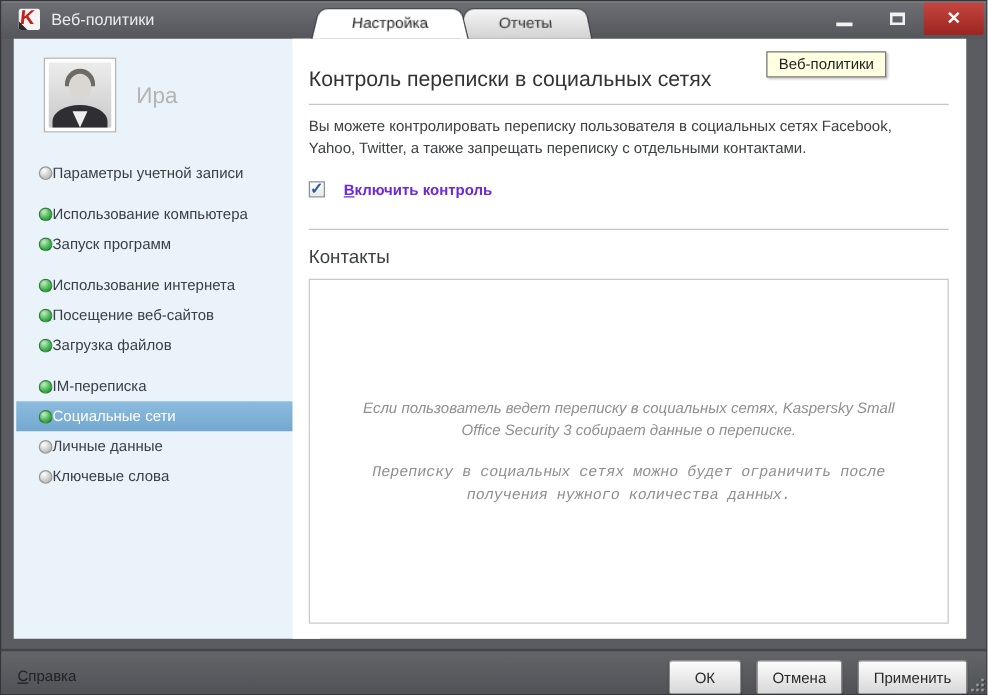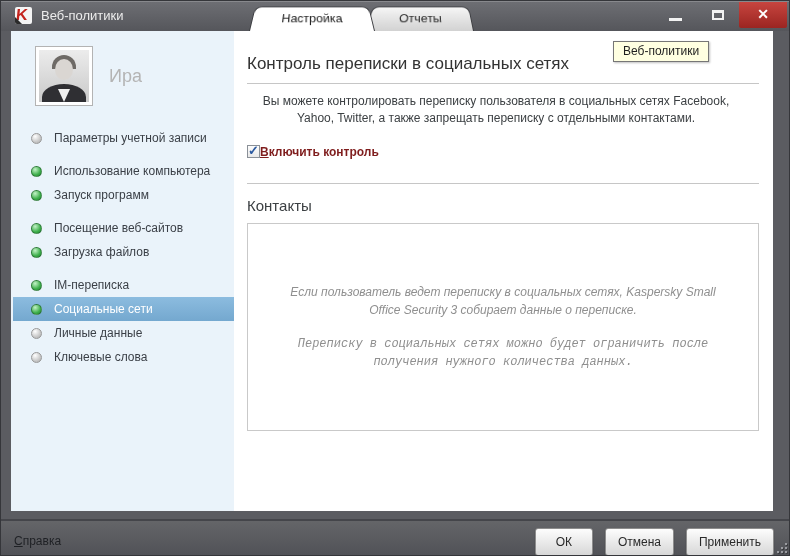--- a/index.html
+++ b/index.html
@@ -55,46 +55,46 @@
   .avatar-inner .head { position:absolute; top:9px; left:50%; transform:translateX(-50%); width:18px; height:21px; border-radius:50%; background:#dad6d2; }
   .avatar-inner .body { position:absolute; bottom:-8px; left:50%; transform:translateX(-50%); width:44px; height:26px; border-radius:100% 100% 0 0; background:#2f2f33; }
   .avatar-inner .shirt { position:absolute; bottom:0; left:50%; transform:translateX(-50%); width:0; height:0; border-left:6px solid transparent; border-right:6px solid transparent; border-top:13px solid #efefef; }
   .user-name { margin-left:16px; font-size:18px; color:#b4b4b4; }
   .nav { margin-top:20px; }
   .nav-group { margin-bottom:9px; }
   .nav-item {
     position:relative; height:24px; display:flex; align-items:center;
     padding-left:18px; margin:0 2px; font-size:12px; color:#3a3f46; cursor:default;
   }
-  .nav-item .label { margin-left:12px; white-space:nowrap;text-align:right; }
+  .nav-item .label { white-space:nowrap;text-align:right; }
   .nav-item.selected { background:linear-gradient(#8cbcdf,#74a8cf); color:#fff; }
   .dot { width:11px; height:11px; border-radius:50%; flex:0 0 auto; }
   .dot.green { background:radial-gradient(circle at 35% 28%, #c2f2c6, #3cae49 62%, #2b8c39); border:1px solid rgba(30,70,40,.45); }
   .dot.gray  { background:radial-gradient(circle at 35% 28%, #ffffff, #c7c7c7 62%, #adadad); border:1px solid #999; }
   
   .content {
     position:absolute; left:233px; top:30px; right:16px; bottom:44px;
     background:#fff; padding:0 14px 0 13px; overflow:hidden;
   }
   .page-title { margin-top:23px; font-size:17px; font-weight:normal; color:#333; }
   .sep { border:none; border-top:1px solid #c6c6c6; height:0; }
   .sep.s1 { margin-top:9px; }
   .sep.s2 { margin-top:24px; }
-  .desc { margin-top:9px; font-size:12px; line-height:1.45; color:#3c4043; padding-right:14px;text-align:center; }
+  .desc { margin-top:9px; font-size:12px; line-height:1.45; color:#3c4043; padding-right:14px; }
   .check-row { margin-top:17px; display:flex; align-items:center; }
   .checkbox {
     width:13px; height:13px; background:linear-gradient(#fdfdfd,#e8e8e8);
     border:1px solid #8a9097; position:relative; cursor:default;
   }
   .checkbox .mark { position:absolute; left:0px; top:-3px; font-size:13px; font-weight:bold; color:#2c5aa0; }
-  .check-label { margin-left:0; font-size:12px; font-weight:bold; color:#7f1d1d; cursor:default; }
+  .check-label { margin-left:15px; font-size:12px; font-weight:bold; color:#6d28d9; cursor:default; }
   .mnemonic { text-decoration:underline; }
   .section-title { margin-top:13px; font-size:15px; font-weight:normal; color:#3c4043; }
   .contacts-box {
-    margin-top:9px; height:208px; border:1px solid #c9c9c9; background:#fff;
+    margin-top:9px; height:276px; border:1px solid #c9c9c9; background:#fff;
     display:flex; flex-direction:column; align-items:center; justify-content:center;
   }
   .empty-text { font-size:12px; font-style:italic; color:#8f8f8f; text-align:center; max-width:440px; line-height:1.5; }
   .empty-text + .empty-text { margin-top:16px;font-family:Liberation Mono, monospace; }
   
   .tooltip {
     position:absolute; left:612px; top:40px; z-index:8;
     background:#ffffe1; border:1px solid #767676; padding:2px 9px 3px;
     font-size:12px; color:#1f1f1f; box-shadow:1px 1px 2px rgba(0,0,0,.25);
   }
@@ -177,20 +177,24 @@
           <span class="label">Использование компьютера</span>
         </div>
         <div class="nav-item">
           <span class="dot green"></span>
           <span class="label">Запуск программ</span>
         </div>
       </div>
       <div class="nav-group">
         <div class="nav-item">
           <span class="dot green"></span>
+          <span class="label">Использование интернета</span>
+        </div>
+        <div class="nav-item">
+          <span class="dot green"></span>
           <span class="label">Посещение веб-сайтов</span>
         </div>
         <div class="nav-item">
           <span class="dot green"></span>
           <span class="label">Загрузка файлов</span>
         </div>
       </div>
       <div class="nav-group">
         <div class="nav-item">
           <span class="dot green"></span>

